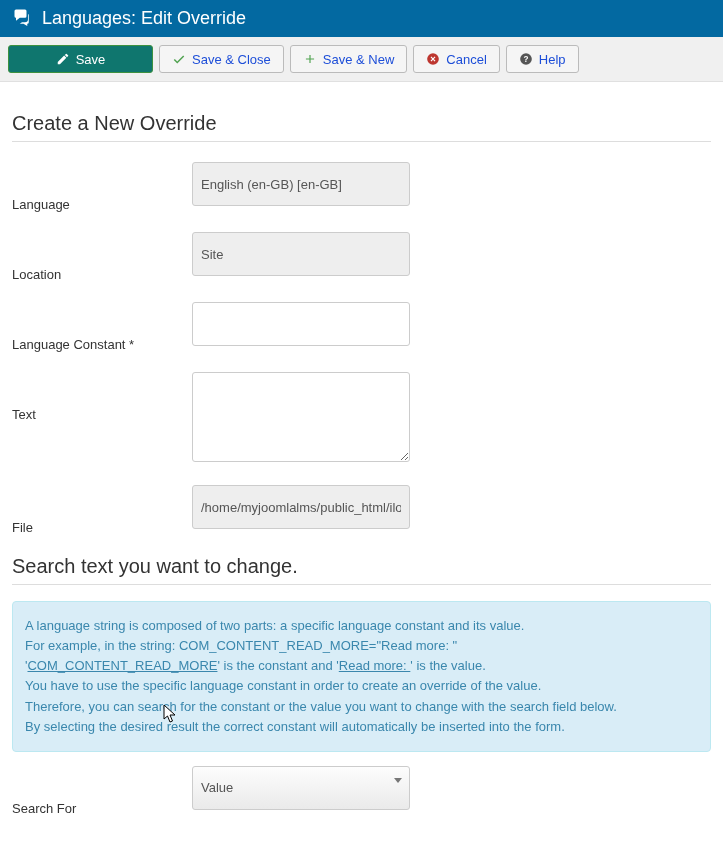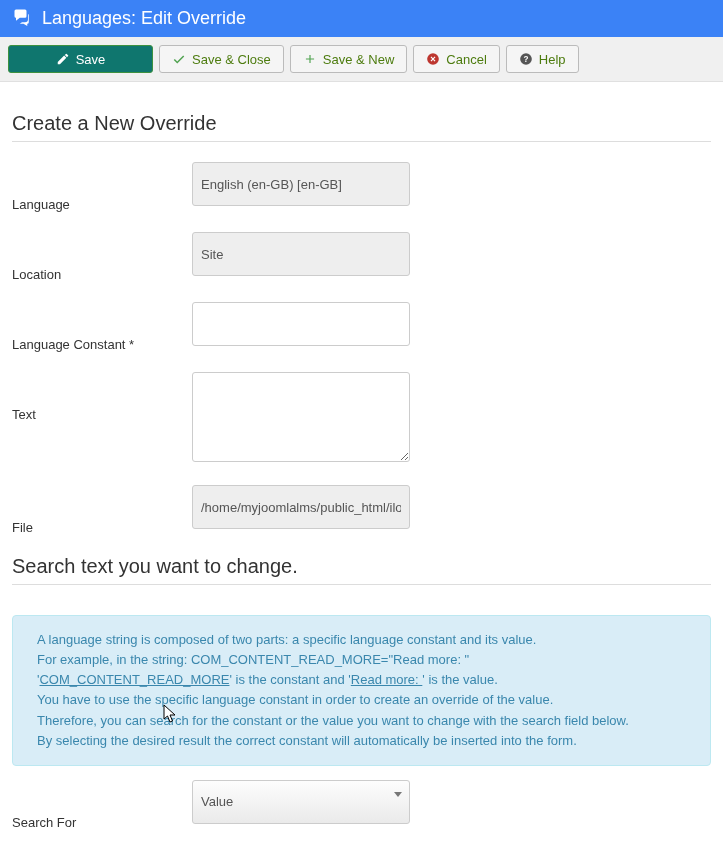--- a/index.html
+++ b/index.html
@@ -1,40 +1,40 @@
 <!DOCTYPE html>
 <html><head>
 <meta charset="utf-8">
 <style>
 * { box-sizing: border-box; margin: 0; padding: 0; }
 body { font-family: "Helvetica Neue", Helvetica, Arial, sans-serif; font-size: 13px; color: #333; background: #fff; width: 723px; }
 
-.header-bar { background: #3b82f6; color: #fff; padding: 8px 12px; display: flex; align-items: center; }
+.header-bar { background: #0369a1; color: #fff; padding: 8px 12px; display: flex; align-items: center; }
 .header-bar .icon-chat { margin-right: 10px; }
 .header-bar h1 { font-size: 18px; font-weight: normal; }
 
 .toolbar { background: #f0f0f0; padding: 8px 8px; border-bottom: 1px solid #e0e0e0; display: flex; gap: 6px; }
-.btn { display: inline-flex; align-items: center; justify-content: center; gap: 6px; padding: 4px 12px; border: 1px solid #bbb; border-radius: 3px; background: #f5f5f5; color: #4d7c0f; font-size: 13px; cursor: pointer; height: 28px; }
+.btn { display: inline-flex; align-items: center; justify-content: center; gap: 6px; padding: 4px 12px; border: 1px solid #bbb; border-radius: 3px; background: #f5f5f5; color: #1d4ed8; font-size: 13px; cursor: pointer; height: 28px; }
 .btn-success { background: #0f766e; border-color: #3d9140; color: #fff; min-width: 145px; }
 .btn-primary { background: #006dcc; border-color: #0055aa; color: #fff; }
 .btn .ic { display: inline-flex; }
 
 .content { padding: 12px; }
 h2.section { font-size: 20px; font-weight: normal; color: #333; margin: 18px 0 8px 0; border-bottom: 1px solid #ddd; padding-bottom: 6px; }
 
 .form-row { display: flex; align-items: flex-start; margin: 20px 0; }
 .form-row label { width: 180px; padding-top: 6px; color: #333; font-size: 13px; margin-top: 29px; }
 .form-row .field { flex: 0 0 auto; }
 
 .input-text, .input-disabled, select { width: 218px; padding: 5px 8px; border: 1px solid #ccc; border-radius: 3px; font-size: 13px; background: #fff; color: #555; height: 44px; }
 .input-disabled { background: #eee; color: #555; }
 textarea.input-text { height: 90px; resize: both; }
 .input-file { width: 218px; }
 
-.info-box { background: #d9edf7; border: 1px solid #bce8f1; border-radius: 4px; padding: 14px 24px; color: #3a87ad; font-size: 13px; line-height: 1.55; margin-top: 30px; }
+.info-box { background: #d9edf7; border: 1px solid #bce8f1; border-radius: 4px; padding: 14px 12px; color: #3a87ad; font-size: 13px; line-height: 1.55; margin-top: 16px; }
 .info-box a { color: #3a87ad; text-decoration: underline; }
 
 .search-row { display: flex; gap: 8px; margin-top: 20px; align-items: center; }
 .search-row .input-text { width: 218px; }
 
 .cursor { position: absolute; left: 163px; top: 704px; pointer-events: none; }
 
 select { appearance: none; -webkit-appearance: none; background: linear-gradient(#fdfdfd,#eaeaea); padding-right: 24px; position: relative; }
 .select-wrap { position: relative; display: inline-block; border-radius: 12px; }
 .select-wrap::after { content: ""; position: absolute; right: 8px; top: 12px; border-left: 4px solid transparent; border-right: 4px solid transparent; border-top: 5px solid #777; pointer-events: none; }

